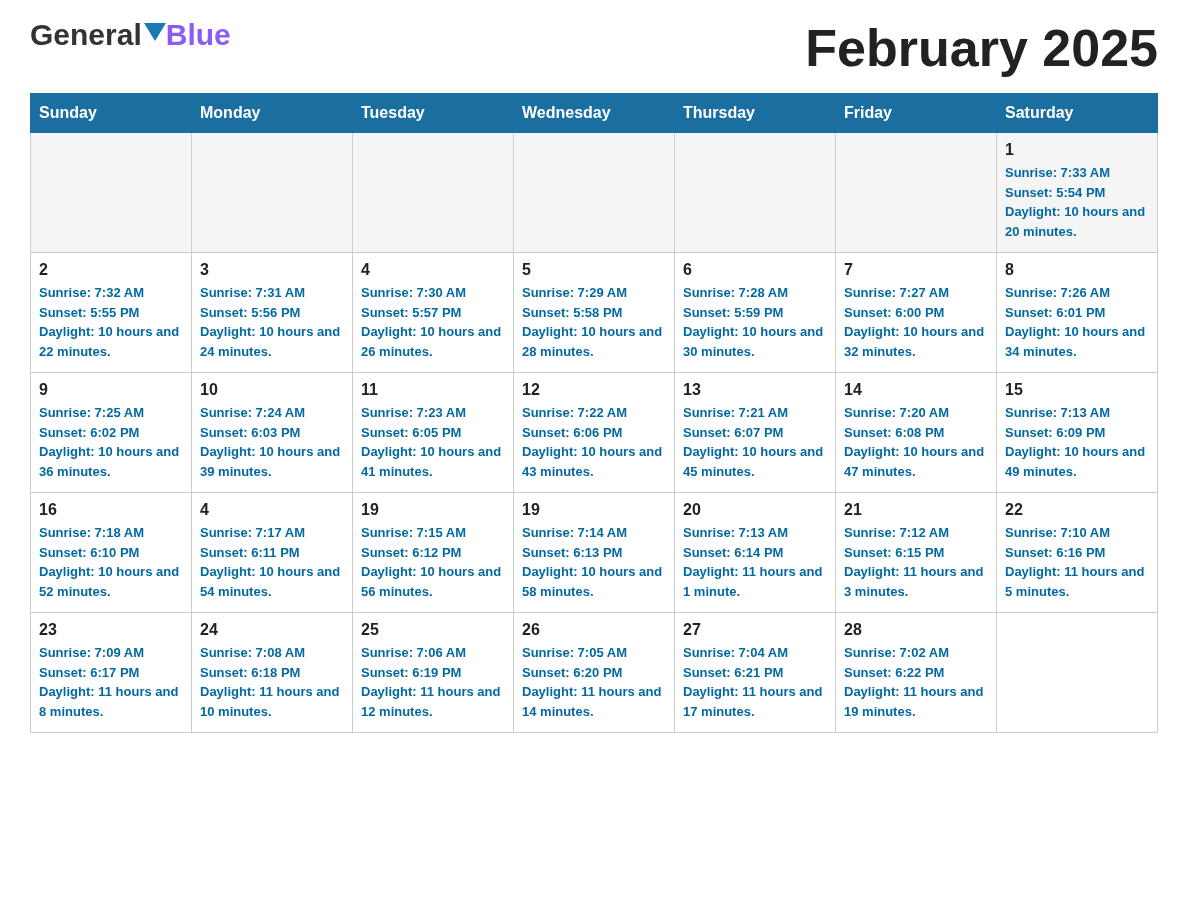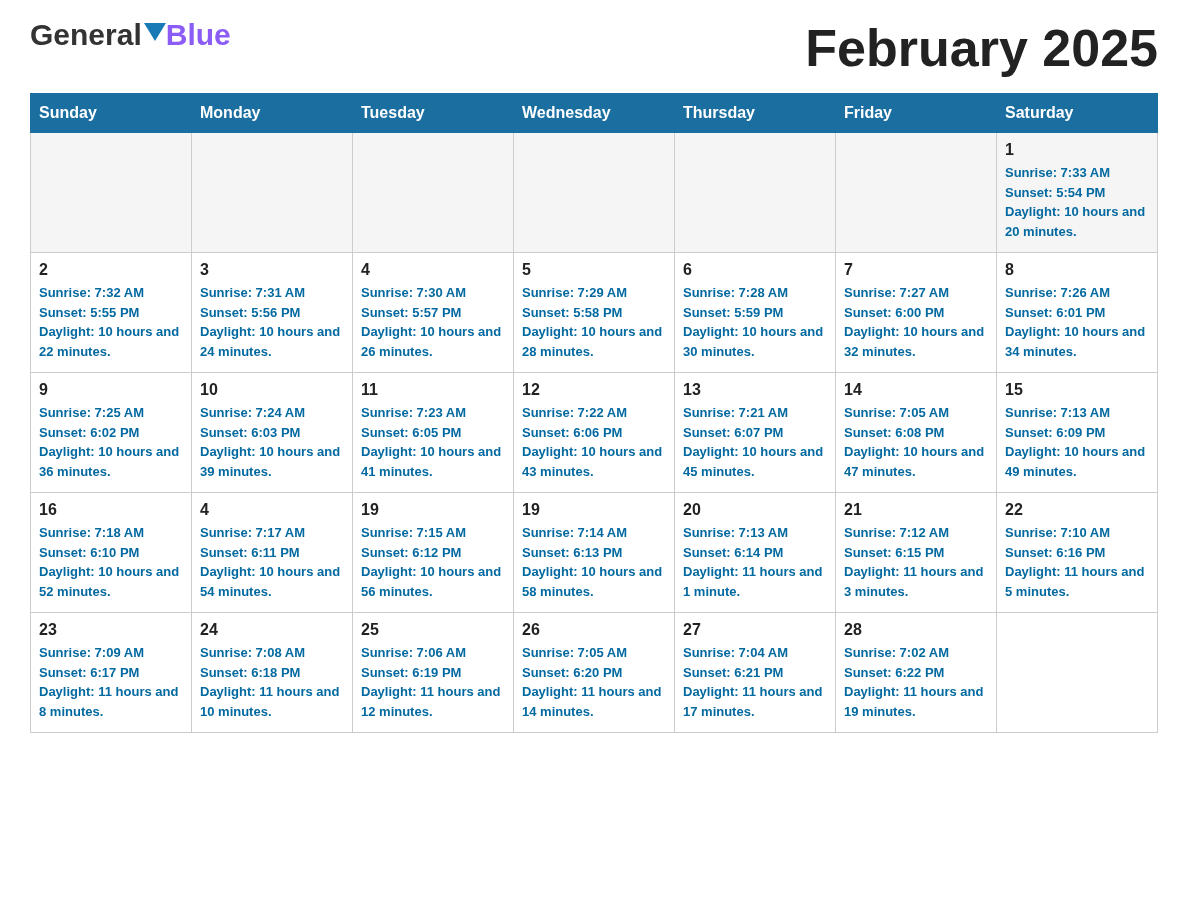--- a/index.html
+++ b/index.html
@@ -222,21 +222,21 @@
         </td>
         <td>
           <div class="day-number">13</div>
           <div class="day-info">Sunrise: 7:21 AM
 Sunset: 6:07 PM
 Daylight: 10 hours
 and 45 minutes.</div>
         </td>
         <td>
           <div class="day-number">14</div>
-          <div class="day-info">Sunrise: 7:05 AM
+          <div class="day-info">Sunrise: 7:20 AM
 Sunset: 6:08 PM
 Daylight: 10 hours
 and 47 minutes.</div>
         </td>
         <td>
           <div class="day-number">15</div>
           <div class="day-info">Sunrise: 7:13 AM
 Sunset: 6:09 PM
 Daylight: 10 hours
 and 49 minutes.</div>

